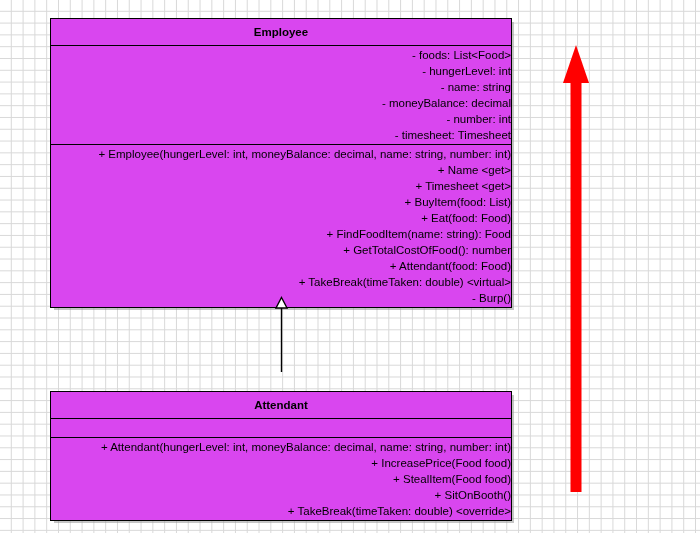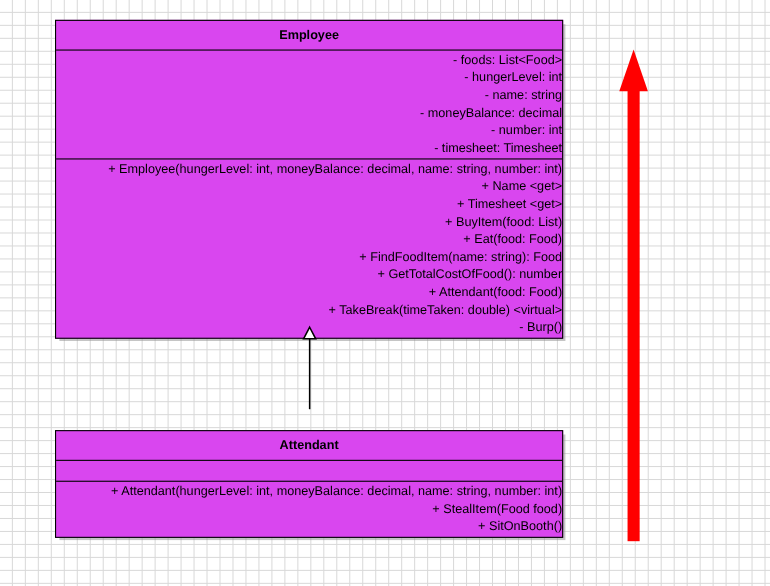--- a/index.html
+++ b/index.html
@@ -134,22 +134,24 @@
   </div>
 </div>
 
 <div class="uml-class" id="attendant-class">
   <div class="uml-title">Attendant</div>
 
   <div class="uml-compartment empty"></div>
 
   <div class="uml-compartment last">
     <div class="uml-row">+ Attendant(hungerLevel: int, moneyBalance: decimal, name: string, number: int)</div>
+    <div class="uml-row">+ IncreasePrice(Food food)</div>
     <div class="uml-row">+ StealItem(Food food)</div>
     <div class="uml-row">+ SitOnBooth()</div>
+    <div class="uml-row">+ TakeBreak(timeTaken: double) &lt;override&gt;</div>
   </div>
 </div>
 
 <svg id="generalization" viewBox="0 0 40 80" width="40" height="80">
   <line x1="19.5" y1="12" x2="19.5" y2="76" stroke="#000000" stroke-width="1.4"></line>
   <polygon points="19.5,1.5 25,12 14,12" fill="#ffffff" stroke="#000000" stroke-width="1.4"></polygon>
 </svg>
 
 <svg id="red-arrow" viewBox="0 0 40 460" width="40" height="460">
   <rect x="14.5" y="40" width="11" height="412" fill="#FF0000"></rect>

